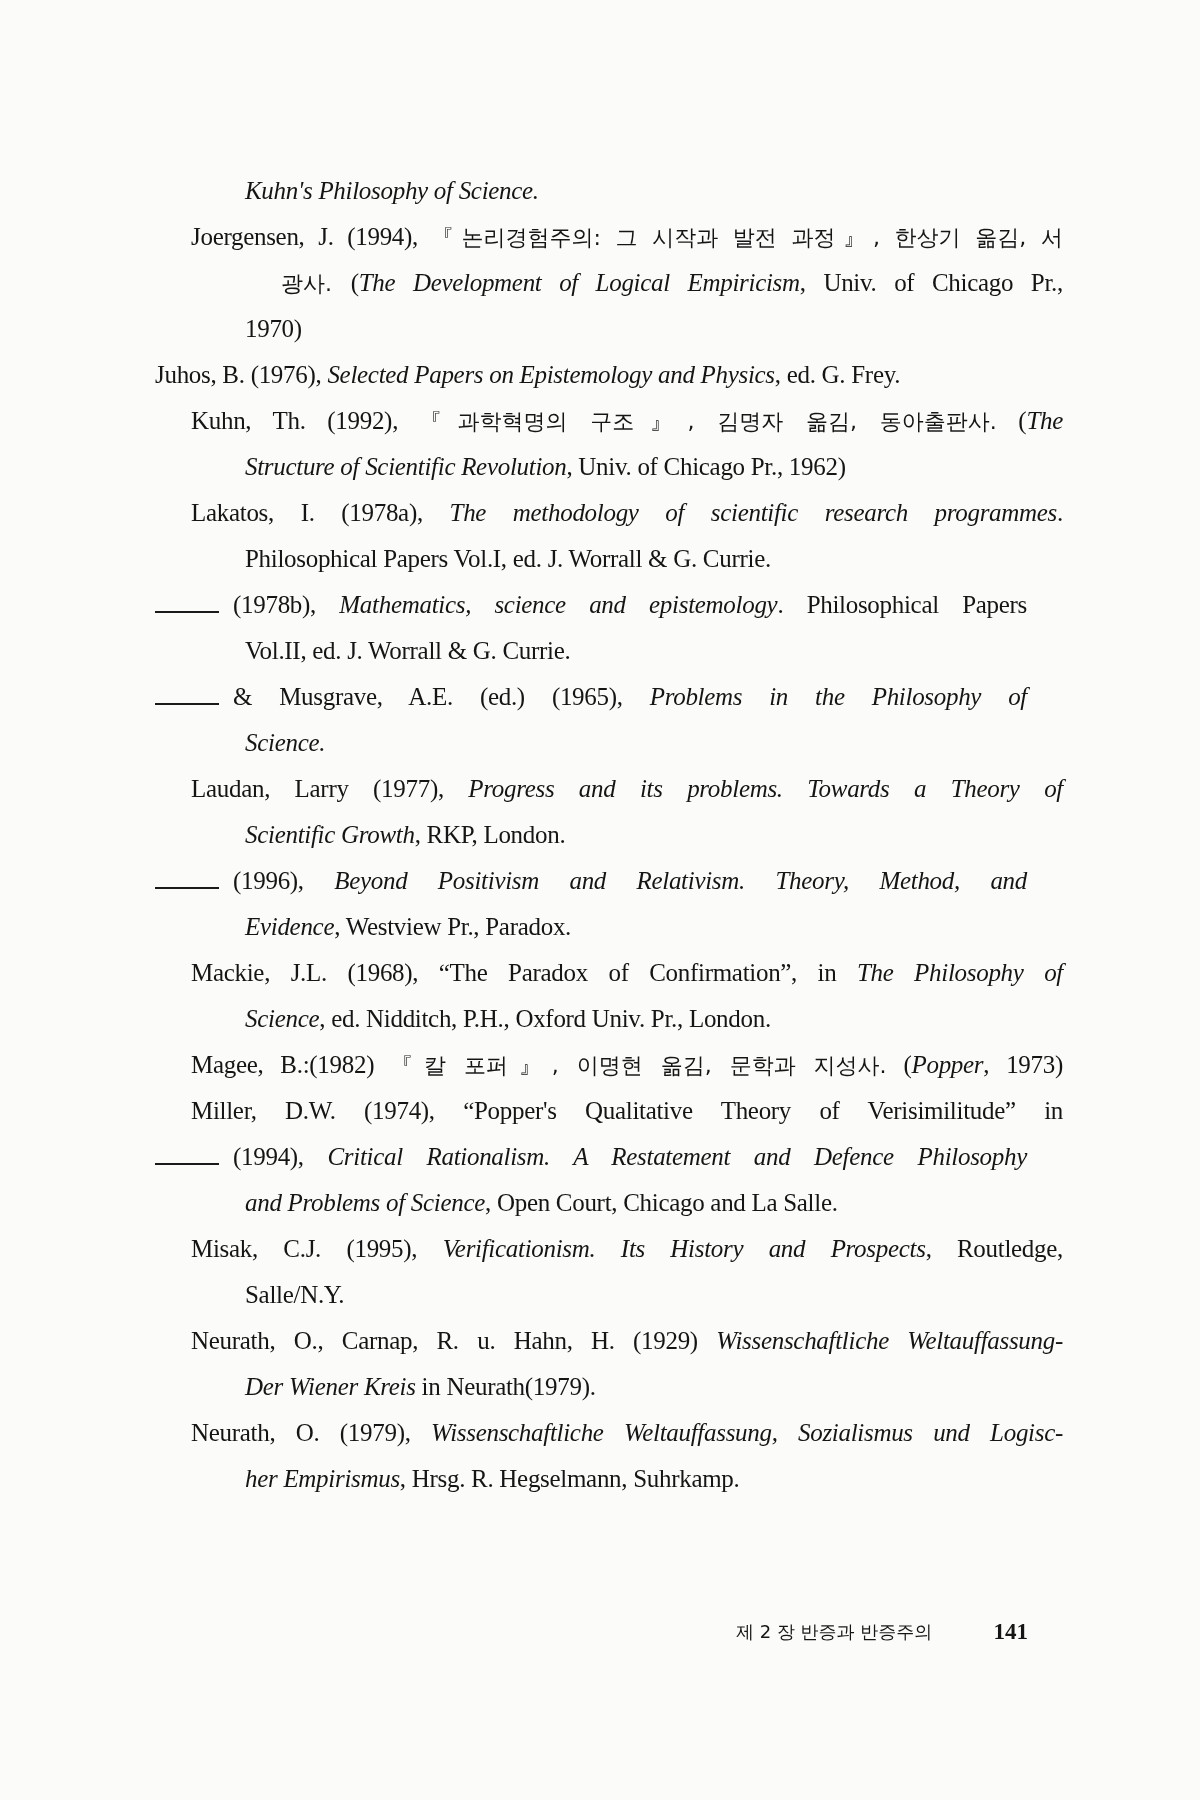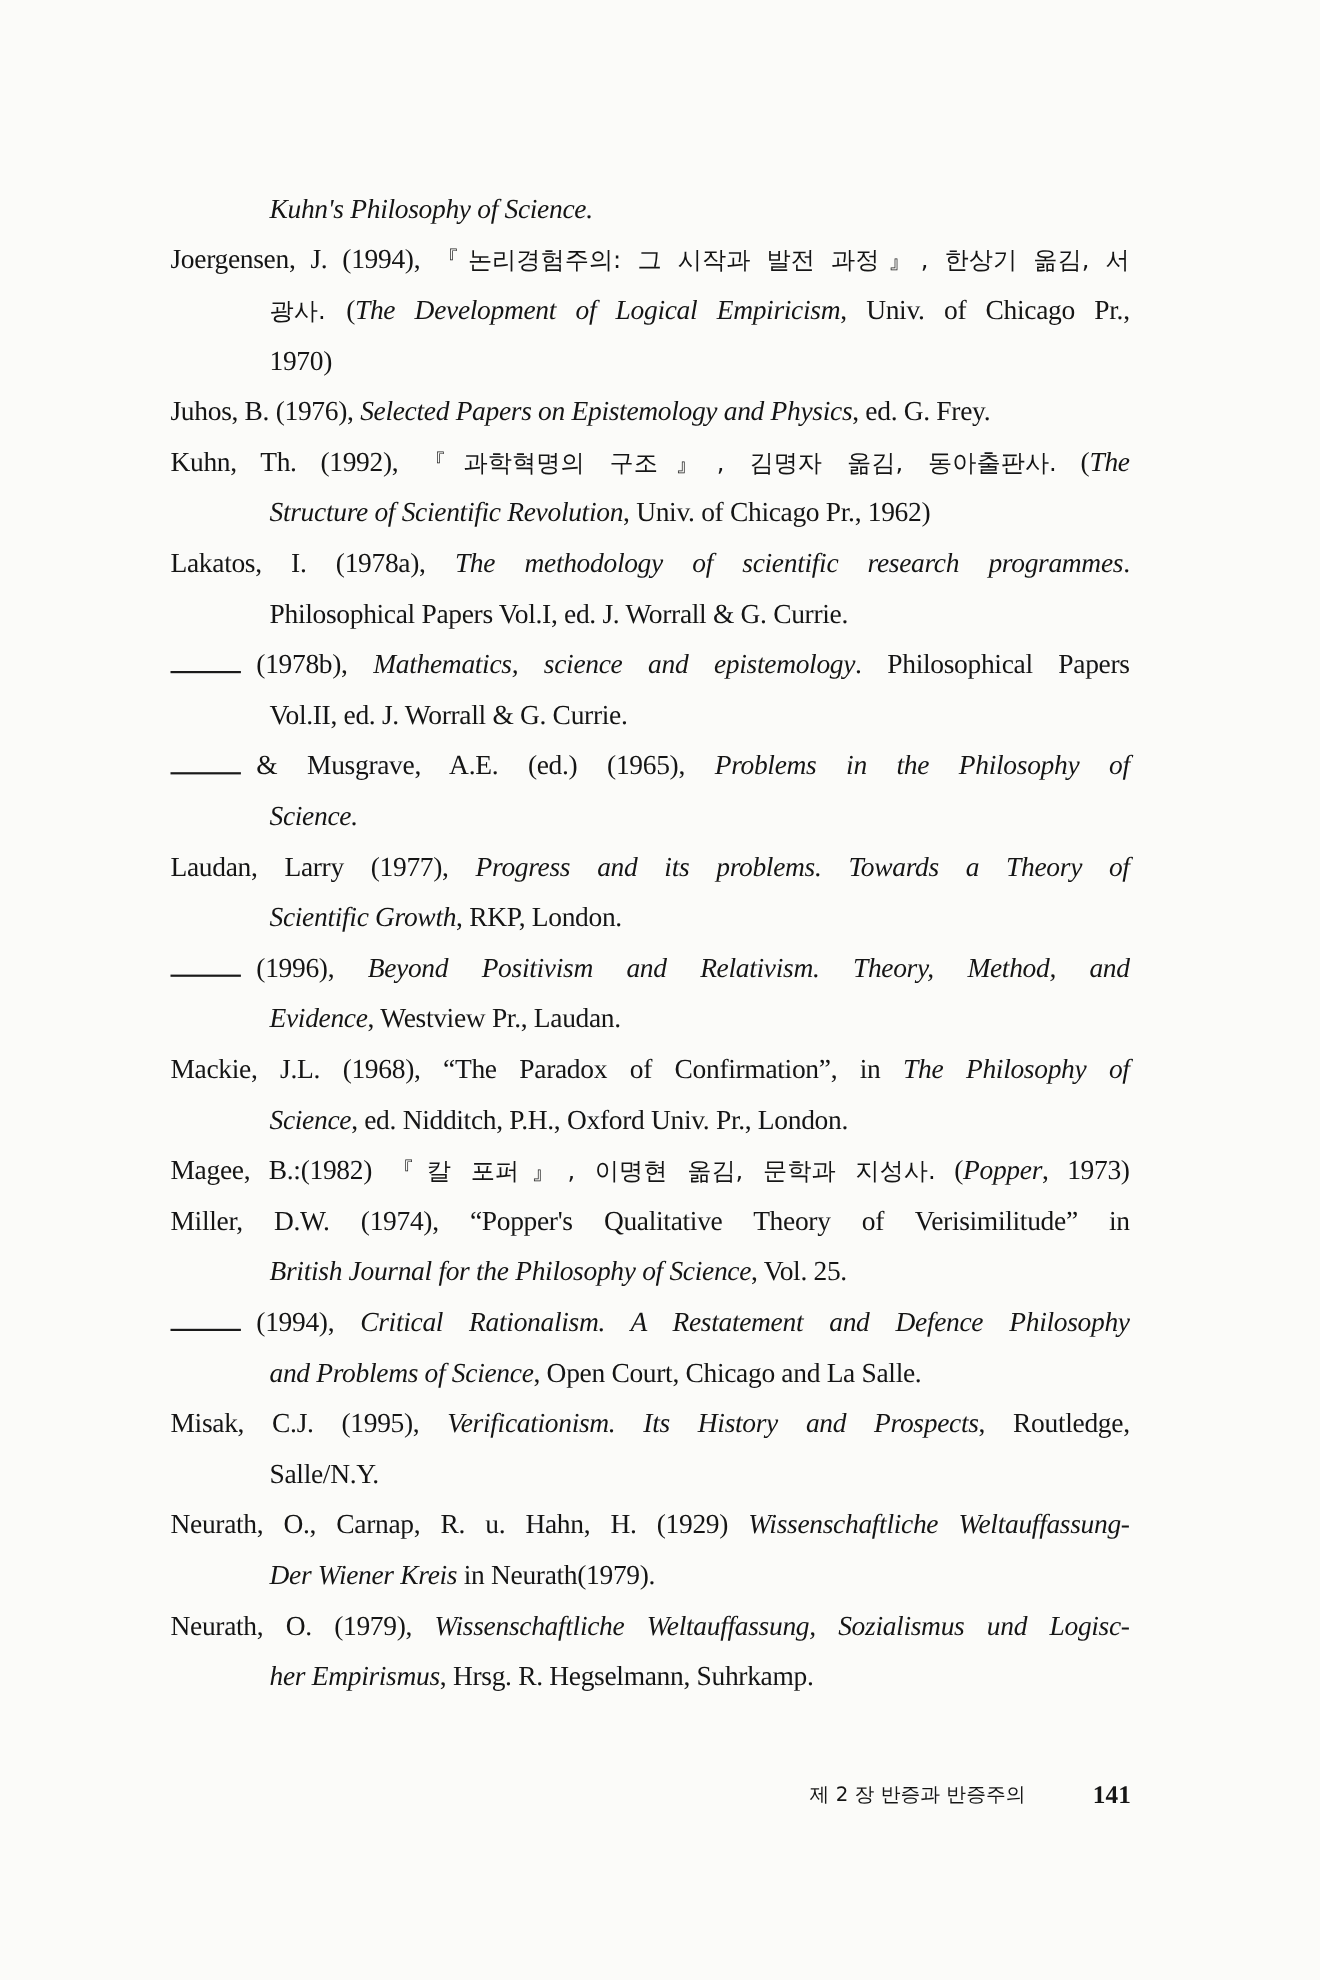--- a/index.html
+++ b/index.html
@@ -22,20 +22,21 @@
     line-height: 46px;
     font-size: 25px;
     white-space: nowrap;
     letter-spacing: -0.3px;
   }
   .line.first { padding-left: 0; }
   .line.cont  { padding-left: 90px; }
   .line.justify {
     text-align: justify;
     text-align-last: justify;
+    margin-left: 36px;
   }
   .line.cont.justify { width: 782px; }
   .line.first.justify { width: 872px; }
   .dash {
     display: inline-block;
     width: 64px;
     border-bottom: 2px solid #1a1a1a;
     vertical-align: baseline;
     margin-right: 14px;
     height: 1px;
@@ -78,26 +79,25 @@
       <span class="dash"></span>
       <span class="rep-text"><span> &amp; Musgrave, A.E. (ed.) (1965), </span><span class="it">Problems in the Philosophy of</span></span>
     </div>
     <div class="line cont"><span class="it">Science.</span></div>
     <div class="line first justify"><span>Laudan, Larry (1977), </span><span class="it">Progress and its problems. Towards a Theory of</span></div>
     <div class="line cont"><span class="it">Scientific Growth</span><span>, RKP, London.</span></div>
     <div class="line rep-wrap">
       <span class="dash"></span>
       <span class="rep-text"><span>(1996), </span><span class="it">Beyond Positivism and Relativism. Theory, Method, and</span></span>
     </div>
-    <div class="line cont"><span class="it">Evidence</span><span>, Westview Pr., Laudan.</span></div>
+    <div class="line cont"><span class="it">Evidence</span><span>, Westview Pr., Paradox.</span></div>
     <div class="line first justify"><span>Mackie, J.L. (1968), “The Paradox of Confirmation”, in </span><span class="it">The Philosophy of</span></div>
     <div class="line cont"><span class="it">Science</span><span>, ed. Nidditch, P.H., Oxford Univ. Pr., London.</span></div>
     <div class="line first justify"><span>Magee, B.:(1982) </span><span class="ko">『칼 포퍼』, 이명현 옮김, 문학과 지성사.</span><span> (</span><span class="it">Popper</span><span>, 1973)</span></div>
     <div class="line first justify"><span>Miller, D.W. (1974), “Popper's Qualitative Theory of Verisimilitude” in</span></div>
-    <div class="line cont"><span class="it">British Journal for the Philosophy of Science</span><span>, Vol. 25.</span></div>
     <div class="line rep-wrap">
       <span class="dash"></span>
       <span class="rep-text"><span>(1994), </span><span class="it">Critical Rationalism. A Restatement and Defence Philosophy</span></span>
     </div>
     <div class="line cont"><span class="it">and  Problems of Science</span><span>, Open Court, Chicago and La Salle.</span></div>
     <div class="line first justify"><span>Misak, C.J. (1995), </span><span class="it">Verificationism. Its History and Prospects</span><span>, Routledge,</span></div>
     <div class="line cont"><span>Salle/N.Y.</span></div>
     <div class="line first justify"><span>Neurath, O., Carnap, R. u. Hahn, H. (1929) </span><span class="it">Wissenschaftliche Weltauffassung-</span></div>
     <div class="line cont"><span class="it">Der Wiener Kreis</span><span> in Neurath(1979).</span></div>
     <div class="line first justify"><span>Neurath, O. (1979), </span><span class="it">Wissenschaftliche Weltauffassung, Sozialismus und Logisc-</span></div>

